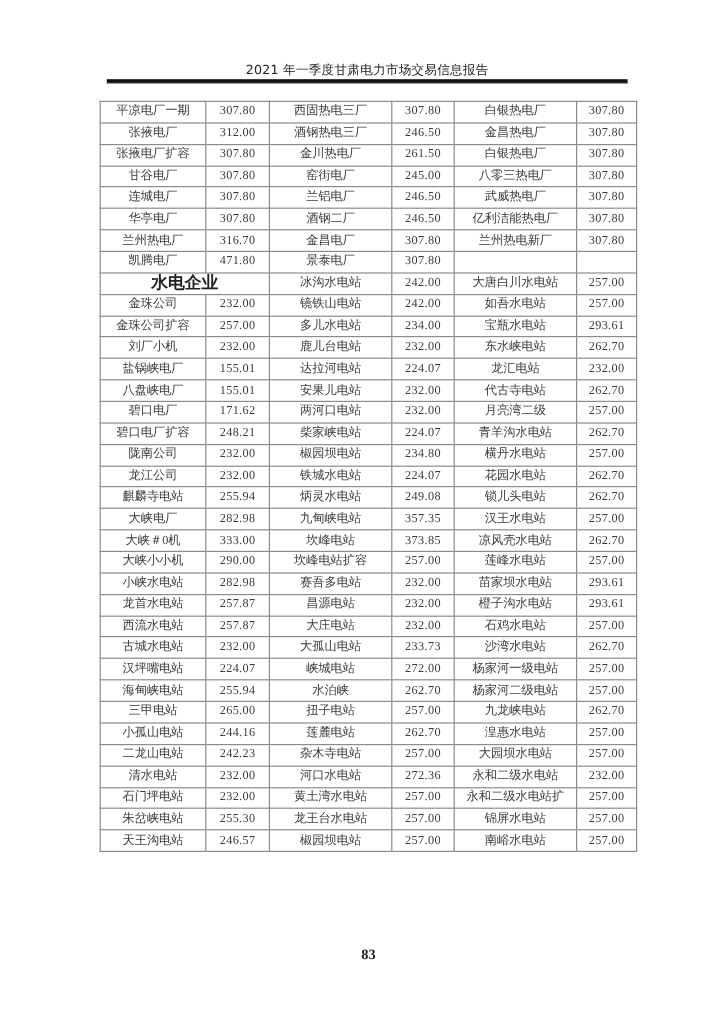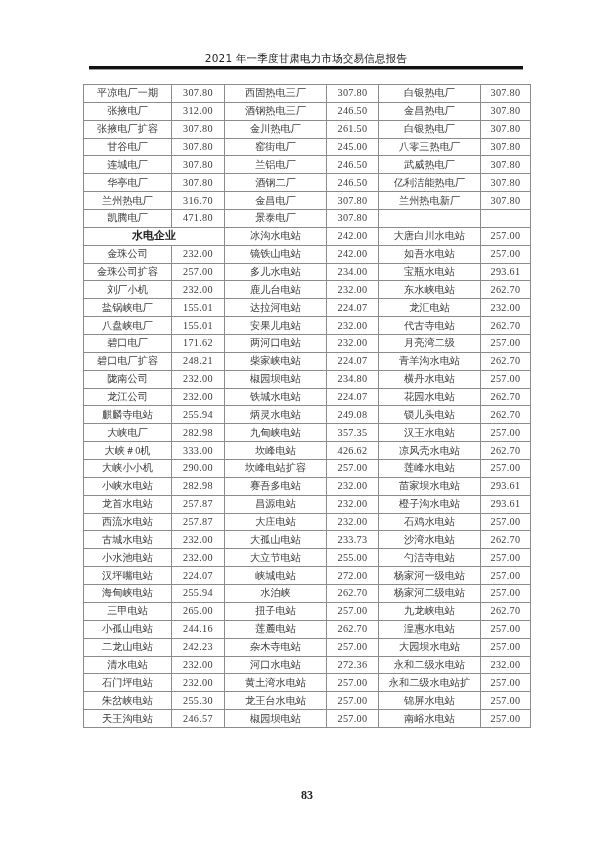--- a/index.html
+++ b/index.html
@@ -18,21 +18,21 @@
     }
     .data-table {
       position: absolute; left: 83px; top: 84px; width: 447px;
       border-collapse: collapse; table-layout: fixed;
     }
     .data-table td {
       border: 1px solid #8c8c8c; height: 16.86px; padding: 0; text-align: center;
       font-size: 10.2px; line-height: 16px; white-space: nowrap; overflow: hidden; color: #3a3a3a;
     }
     .data-table td.num { letter-spacing: 0.3px; }
-    .data-table td.section { font-weight: bold; color: #222222; font-family: "DejaVu Sans", "Liberation Sans", sans-serif; font-size: 11px; }
+    .data-table td.section { font-weight: bold; color: #222222; font-family: "DejaVu Sans", "Liberation Sans", sans-serif; font-size: 14px; }
     .page-number {
       position: absolute; left: 0; top: 788px; width: 614px; text-align: center;
       font-size: 12px; font-weight: bold; color: #222222;
     }
   </style>
 </head>
 <body>
 
 <div class="page-header">2021 年一季度甘肃电力市场交易信息报告</div>
 <div class="header-rule"></div>
@@ -203,21 +203,21 @@
         <td class="num">282.98</td>
         <td>九甸峡电站</td>
         <td class="num">357.35</td>
         <td>汉王水电站</td>
         <td class="num">257.00</td>
       </tr>
       <tr>
         <td>大峡＃0机</td>
         <td class="num">333.00</td>
         <td>坎峰电站</td>
-        <td class="num">426.62</td>
+        <td class="num">373.85</td>
         <td>凉风壳水电站</td>
         <td class="num">262.70</td>
       </tr>
       <tr>
         <td>大峡小小机</td>
         <td class="num">290.00</td>
         <td>坎峰电站扩容</td>
         <td class="num">257.00</td>
         <td>莲峰水电站</td>
         <td class="num">257.00</td>
@@ -246,28 +246,20 @@
         <td>石鸡水电站</td>
         <td class="num">257.00</td>
       </tr>
       <tr>
         <td>古城水电站</td>
         <td class="num">232.00</td>
         <td>大孤山电站</td>
         <td class="num">233.73</td>
         <td>沙湾水电站</td>
         <td class="num">262.70</td>
-      </tr>
-      <tr>
-        <td>小水池电站</td>
-        <td class="num">232.00</td>
-        <td>大立节电站</td>
-        <td class="num">255.00</td>
-        <td>勺洁寺电站</td>
-        <td class="num">257.00</td>
       </tr>
       <tr>
         <td>汉坪嘴电站</td>
         <td class="num">224.07</td>
         <td>峡城电站</td>
         <td class="num">272.00</td>
         <td>杨家河一级电站</td>
         <td class="num">257.00</td>
       </tr>
       <tr>

